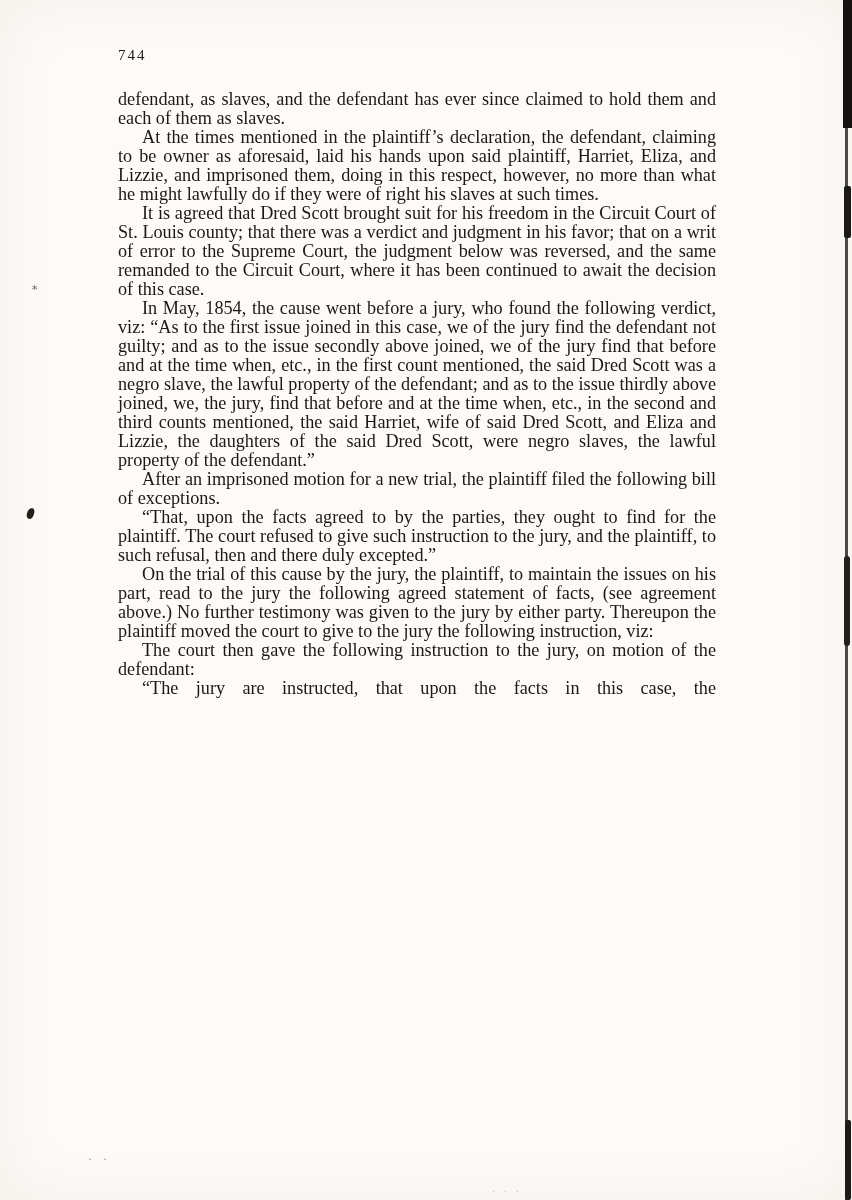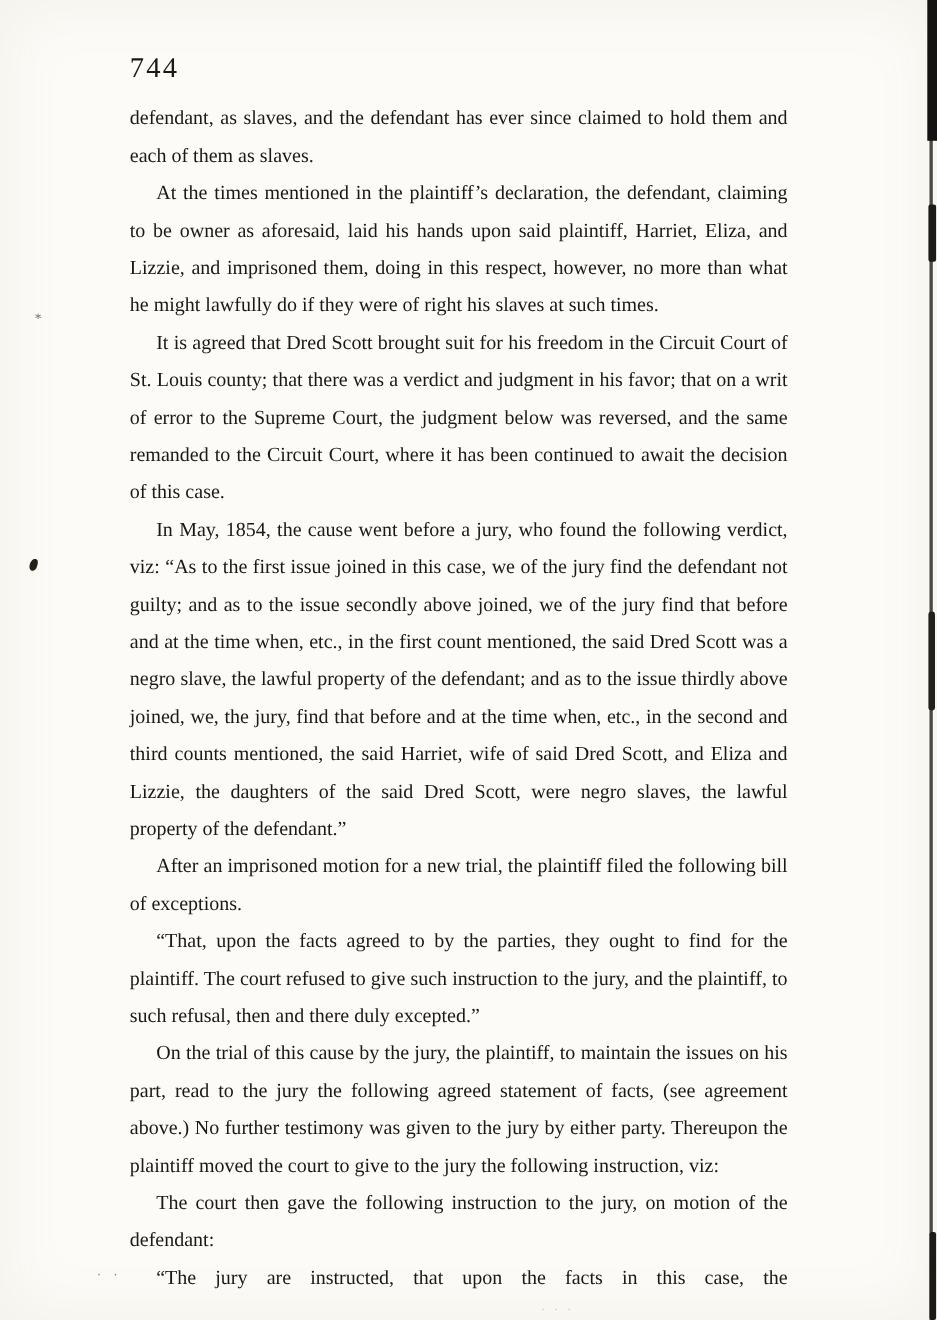--- a/index.html
+++ b/index.html
@@ -25,40 +25,40 @@
     position: absolute;
     top: 46px;
     left: 118px;
     width: 598px;
     height: 28px;
   }
   .page-number {
     position: absolute;
     left: 0;
     top: 1px;
-    font-size: 26px;
+    font-size: 15px;
     letter-spacing: 2px;
   }
   .running-title {
     display: block;
     text-align: center;
     font-weight: bold;
     font-size: 15.5px;
     letter-spacing: 3.5px;
     padding-top: 3px;
   }
 
   
   .text-block {
     position: absolute;
     top: 90px;
     left: 118px;
     width: 598px;
     font-size: 18.2px;
-    line-height: 34px;
+    line-height: 19px;
     text-align: justify;
   }
   .text-block p {
     text-indent: 24px;
     margin: 0;
   }
   .text-block p.no-indent { text-indent: 0; }
   .text-block p.stretch { text-align-last: justify; }
 
   

